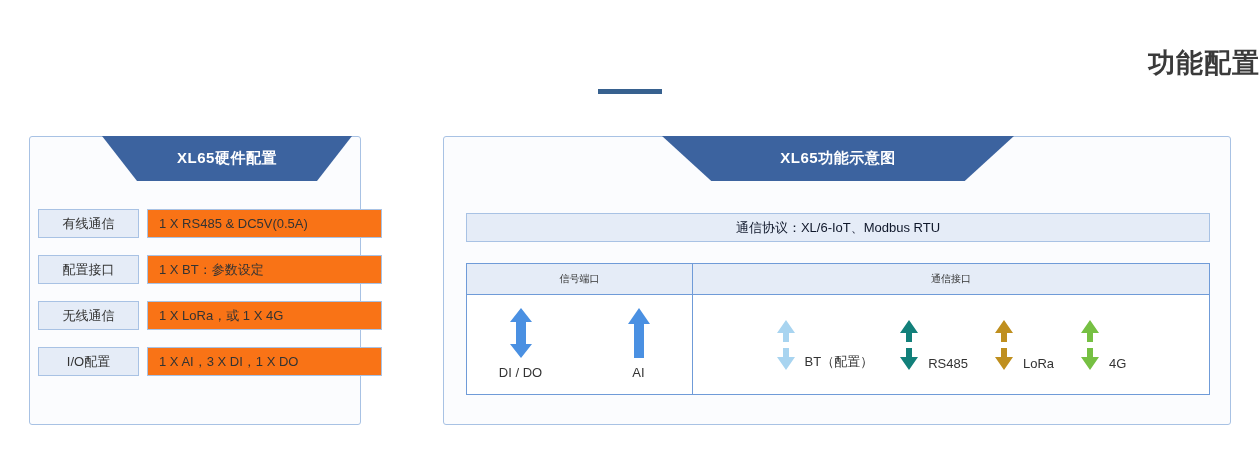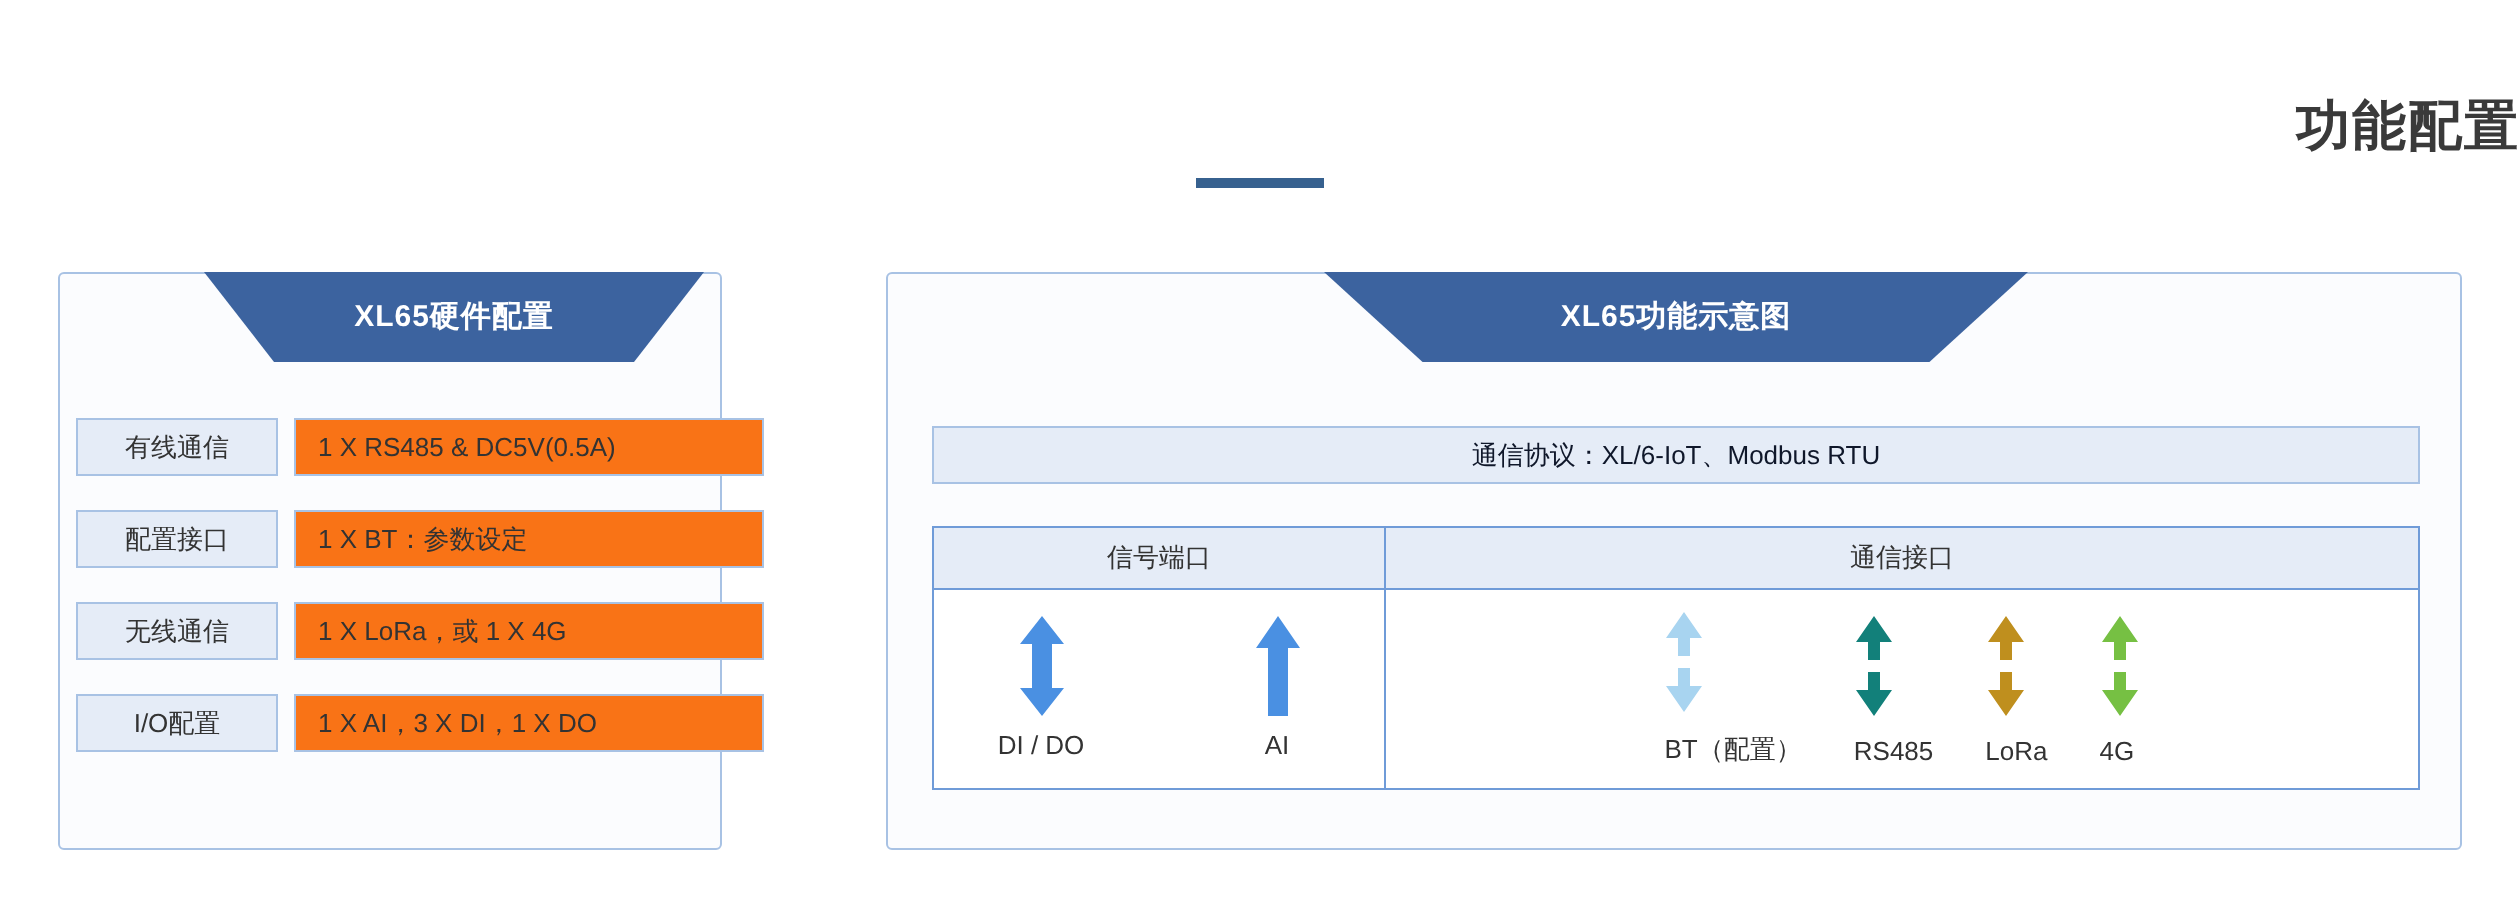--- a/index.html
+++ b/index.html
@@ -97,30 +97,30 @@
     width:744px;height:132px;box-sizing:border-box;
     border:1px solid #6f9bd8;
     background:#ffffff;
     display:flex;flex-direction:column;
   }
   .dt-head{display:flex;height:30px;background:#e5ecf7;border-bottom:1px solid #6f9bd8;}
   .dt-body{display:flex;flex:1;}
   .dt-col-a{width:226px;box-sizing:border-box;border-right:1px solid #6f9bd8;
             display:flex;align-items:center;justify-content:center;}
   .dt-col-b{flex:1;display:flex;align-items:center;justify-content:center;}
-  .dt-head .dt-col-a,.dt-head .dt-col-b{font-size:13px;color:#333333;}
+  .dt-head .dt-col-a,.dt-head .dt-col-b{font-size:10px;color:#333333;}
 
   
   .sig-group{display:flex;align-items:flex-start;gap:60px;padding-bottom:2px;}
   .sig-item{display:flex;flex-direction:column;align-items:center;width:58px;}
   .sig-label{font-size:13px;color:#333333;margin-top:6px;white-space:nowrap;}
 
   
   .comm-group{display:flex;align-items:center;gap:26px;}
-  .comm-item{display:flex;align-items:flex-start;gap:9px;flex-direction:column;}
+  .comm-item{display:flex;align-items:flex-end;gap:9px;}
   .comm-label{font-size:13px;color:#333333;white-space:nowrap;}
 
   svg{display:block;}
 </style>
 </head>
 <body>
 
 <div class="page-title-wrap">
   <div class="page-title">功能配置</div>
   <div class="title-underline"></div>

